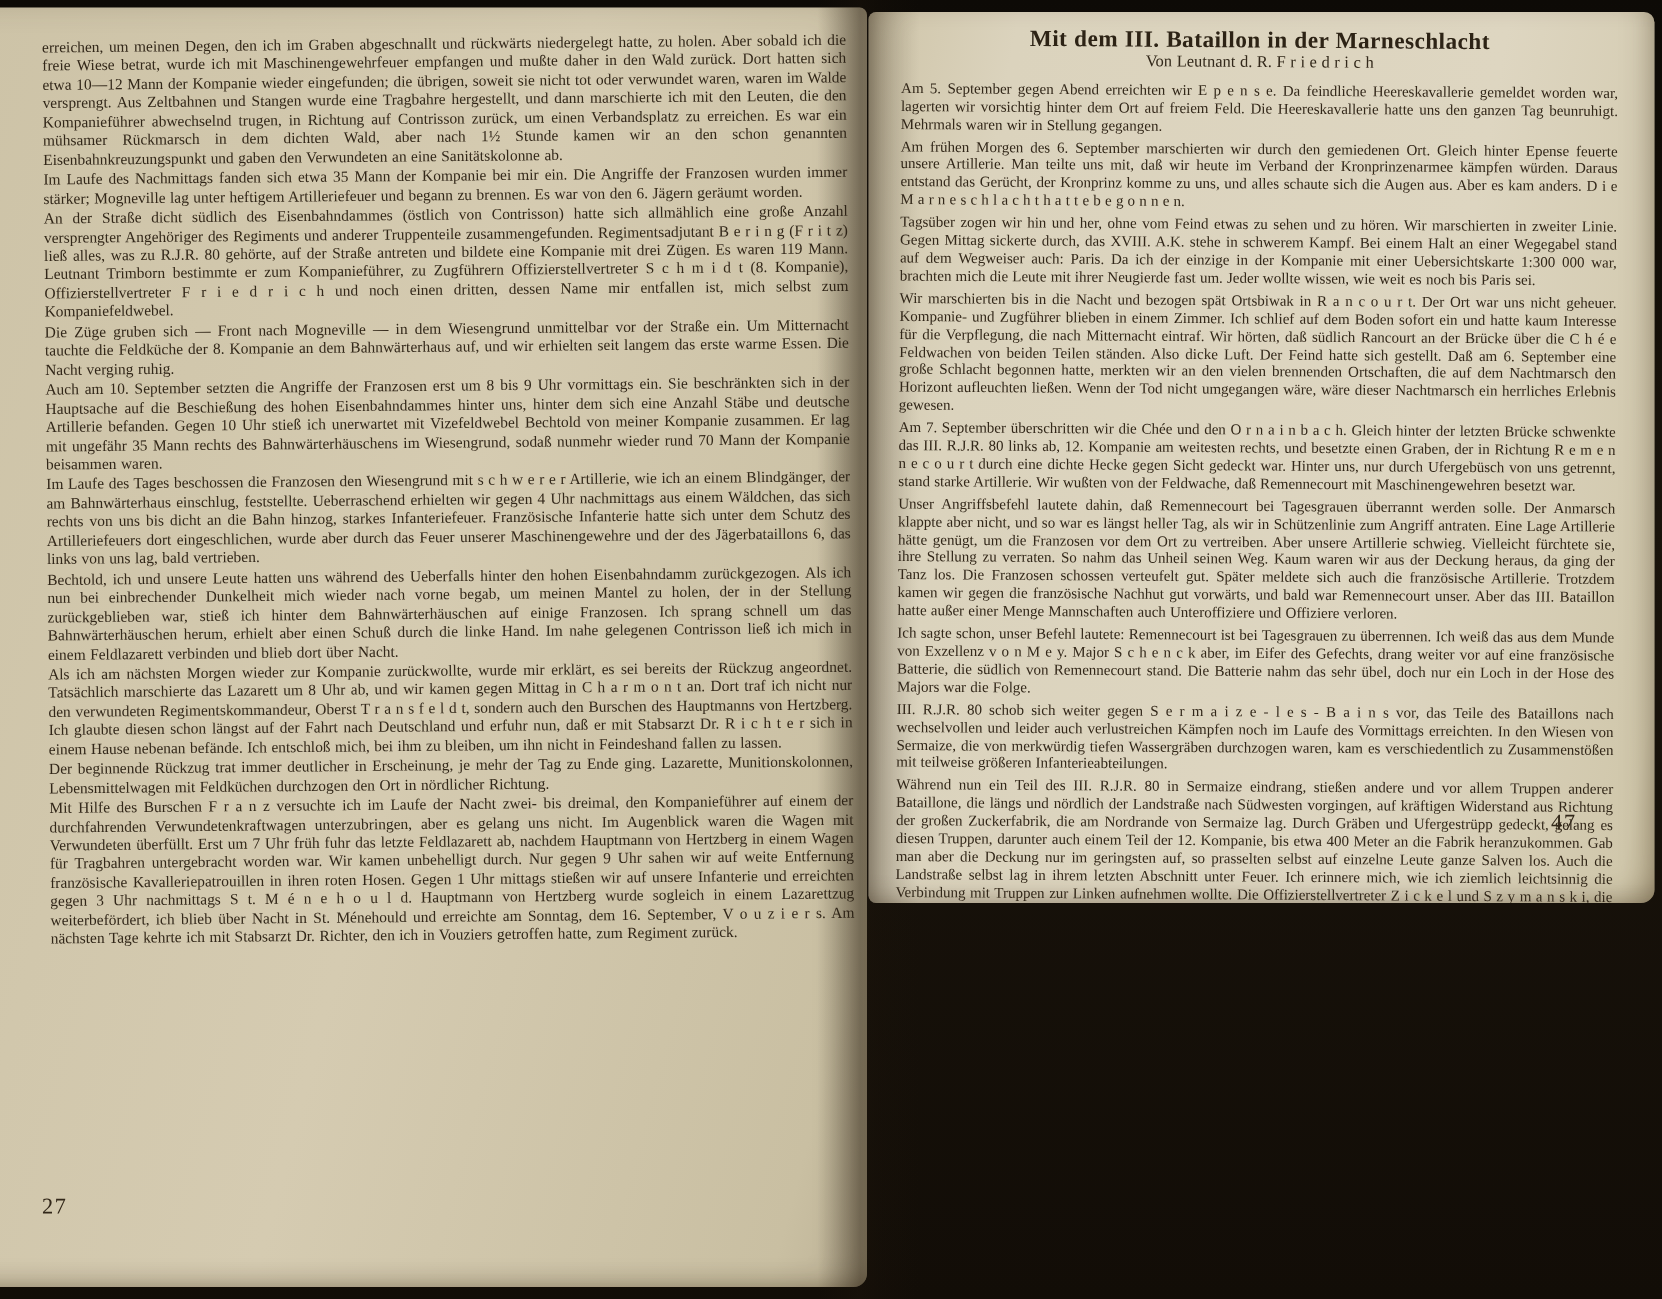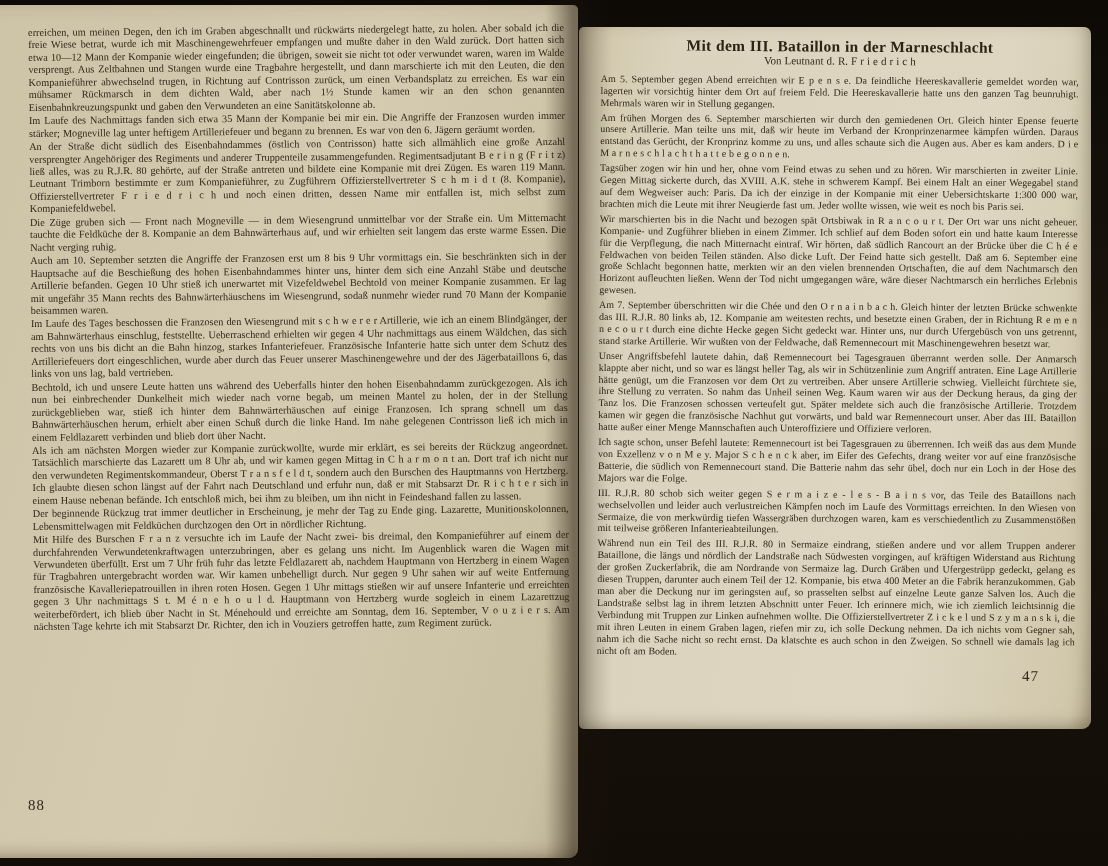--- a/index.html
+++ b/index.html
@@ -14,25 +14,26 @@
   }
   .page{position:absolute;overflow:hidden;}
   .page-left{
     left:-14px;top:5px;width:592px;height:853px;
     background:linear-gradient(105deg,#cdc3a7 0%,#d5cbb1 50%,#c9bfa2 92%,#bdb296 100%);
     border-radius:0 5px 9px 0;
     box-shadow:inset -20px 0 26px -12px rgba(66,50,28,.45),
                inset 0 -10px 18px -12px rgba(66,50,28,.5);
   }
   .page-right{
-    left:579px;top:27px;width:512px;height:702px;
+    left:579px;top:8px;width:512px;height:594px;
     background:linear-gradient(100deg,#cfc5a9 0%,#dbd3bd 16%,#ded6c1 68%,#d0c7ab 96%,#c2b798 100%);
     border-radius:5px 7px 9px 5px;
     box-shadow:inset 16px 0 22px -12px rgba(66,50,28,.42),
                inset -12px -10px 20px -12px rgba(66,50,28,.5);
+    padding-left:12px;
   }
   .gutter-shadow{
     position:absolute;left:545px;top:0;width:68px;height:866px;
     background:linear-gradient(to right,rgba(30,22,12,0) 0%,rgba(30,22,12,.34) 42%,rgba(30,22,12,.16) 62%,rgba(30,22,12,0) 100%);
     pointer-events:none;
   }
   .text-block{
     position:absolute;color:#322719;
     text-align:justify;
   }
@@ -74,21 +75,21 @@
         <p class="para">Im Laufe des Nachmittags fanden sich etwa 35 Mann der Kompanie bei mir ein. Die Angriffe der Franzosen wurden immer stärker; Mogneville lag unter heftigem Artilleriefeuer und begann zu brennen. Es war von den 6. Jägern geräumt worden.</p>
         <p class="para">An der Straße dicht südlich des Eisenbahndammes (östlich von Contrisson) hatte sich allmählich eine große Anzahl versprengter Angehöriger des Regiments und anderer Truppenteile zusammengefunden. Regimentsadjutant B e r i n g (F r i t z) ließ alles, was zu R.J.R. 80 gehörte, auf der Straße antreten und bildete eine Kompanie mit drei Zügen. Es waren 119 Mann. Leutnant Trimborn bestimmte er zum Kompanieführer, zu Zugführern Offizierstellvertreter S c h m i d t (8. Kompanie), Offizierstellvertreter F r i e d r i c h und noch einen dritten, dessen Name mir entfallen ist, mich selbst zum Kompaniefeldwebel.</p>
         <p class="para">Die Züge gruben sich — Front nach Mogneville — in dem Wiesengrund unmittelbar vor der Straße ein. Um Mitternacht tauchte die Feldküche der 8. Kompanie an dem Bahnwärterhaus auf, und wir erhielten seit langem das erste warme Essen. Die Nacht verging ruhig.</p>
         <p class="para">Auch am 10. September setzten die Angriffe der Franzosen erst um 8 bis 9 Uhr vormittags ein. Sie beschränkten sich in der Hauptsache auf die Beschießung des hohen Eisenbahndammes hinter uns, hinter dem sich eine Anzahl Stäbe und deutsche Artillerie befanden. Gegen 10 Uhr stieß ich unerwartet mit Vizefeldwebel Bechtold von meiner Kompanie zusammen. Er lag mit ungefähr 35 Mann rechts des Bahnwärterhäuschens im Wiesengrund, sodaß nunmehr wieder rund 70 Mann der Kompanie beisammen waren.</p>
         <p class="para">Im Laufe des Tages beschossen die Franzosen den Wiesengrund mit s c h w e r e r Artillerie, wie ich an einem Blindgänger, der am Bahnwärterhaus einschlug, feststellte. Ueberraschend erhielten wir gegen 4 Uhr nachmittags aus einem Wäldchen, das sich rechts von uns bis dicht an die Bahn hinzog, starkes Infanteriefeuer. Französische Infanterie hatte sich unter dem Schutz des Artilleriefeuers dort eingeschlichen, wurde aber durch das Feuer unserer Maschinengewehre und der des Jägerbataillons 6, das links von uns lag, bald vertrieben.</p>
         <p class="para">Bechtold, ich und unsere Leute hatten uns während des Ueberfalls hinter den hohen Eisenbahndamm zurückgezogen. Als ich nun bei einbrechender Dunkelheit mich wieder nach vorne begab, um meinen Mantel zu holen, der in der Stellung zurückgeblieben war, stieß ich hinter dem Bahnwärterhäuschen auf einige Franzosen. Ich sprang schnell um das Bahnwärterhäuschen herum, erhielt aber einen Schuß durch die linke Hand. Im nahe gelegenen Contrisson ließ ich mich in einem Feldlazarett verbinden und blieb dort über Nacht.</p>
         <p class="para">Als ich am nächsten Morgen wieder zur Kompanie zurückwollte, wurde mir erklärt, es sei bereits der Rückzug angeordnet. Tatsächlich marschierte das Lazarett um 8 Uhr ab, und wir kamen gegen Mittag in C h a r m o n t an. Dort traf ich nicht nur den verwundeten Regimentskommandeur, Oberst T r a n s f e l d t, sondern auch den Burschen des Hauptmanns von Hertzberg. Ich glaubte diesen schon längst auf der Fahrt nach Deutschland und erfuhr nun, daß er mit Stabsarzt Dr. R i c h t e r sich in einem Hause nebenan befände. Ich entschloß mich, bei ihm zu bleiben, um ihn nicht in Feindeshand fallen zu lassen.</p>
         <p class="para">Der beginnende Rückzug trat immer deutlicher in Erscheinung, je mehr der Tag zu Ende ging. Lazarette, Munitionskolonnen, Lebensmittelwagen mit Feldküchen durchzogen den Ort in nördlicher Richtung.</p>
         <p class="para">Mit Hilfe des Burschen F r a n z versuchte ich im Laufe der Nacht zwei- bis dreimal, den Kompanieführer auf einem der durchfahrenden Verwundetenkraftwagen unterzubringen, aber es gelang uns nicht. Im Augenblick waren die Wagen mit Verwundeten überfüllt. Erst um 7 Uhr früh fuhr das letzte Feldlazarett ab, nachdem Hauptmann von Hertzberg in einem Wagen für Tragbahren untergebracht worden war. Wir kamen unbehelligt durch. Nur gegen 9 Uhr sahen wir auf weite Entfernung französische Kavalleriepatrouillen in ihren roten Hosen. Gegen 1 Uhr mittags stießen wir auf unsere Infanterie und erreichten gegen 3 Uhr nachmittags S t. M é n e h o u l d. Hauptmann von Hertzberg wurde sogleich in einem Lazarettzug weiterbefördert, ich blieb über Nacht in St. Ménehould und erreichte am Sonntag, dem 16. September, V o u z i e r s. Am nächsten Tage kehrte ich mit Stabsarzt Dr. Richter, den ich in Vouziers getroffen hatte, zum Regiment zurück.</p>
       </div>
-    <div class="pagenum pagenum-left" style="color: rgb(50, 39, 25);">88</div>
+    <div class="pagenum pagenum-left" style="color: rgb(50, 39, 25);">27</div>
   </div>
 
   <div class="page page-right">
     <div class="text-block right-text" style="color: rgb(50, 39, 25);">
       <h1 class="title">Mit dem III. Bataillon in der Marneschlacht</h1>
       <div class="byline">Von Leutnant d. R. F r i e d r i c h</div>
       <div>
           <p class="para">Am 5. September gegen Abend erreichten wir E p e n s e. Da feindliche Heereskavallerie gemeldet worden war, lagerten wir vorsichtig hinter dem Ort auf freiem Feld. Die Heereskavallerie hatte uns den ganzen Tag beunruhigt. Mehrmals waren wir in Stellung gegangen.</p>
           <p class="para">Am frühen Morgen des 6. September marschierten wir durch den gemiedenen Ort. Gleich hinter Epense feuerte unsere Artillerie. Man teilte uns mit, daß wir heute im Verband der Kronprinzenarmee kämpfen würden. Daraus entstand das Gerücht, der Kronprinz komme zu uns, und alles schaute sich die Augen aus. Aber es kam anders. D i e  M a r n e s c h l a c h t  h a t t e  b e g o n n e n.</p>
           <p class="para">Tagsüber zogen wir hin und her, ohne vom Feind etwas zu sehen und zu hören. Wir marschierten in zweiter Linie. Gegen Mittag sickerte durch, das XVIII. A.K. stehe in schwerem Kampf. Bei einem Halt an einer Wegegabel stand auf dem Wegweiser auch: Paris. Da ich der einzige in der Kompanie mit einer Uebersichtskarte 1:300 000 war, brachten mich die Leute mit ihrer Neugierde fast um. Jeder wollte wissen, wie weit es noch bis Paris sei.</p>

